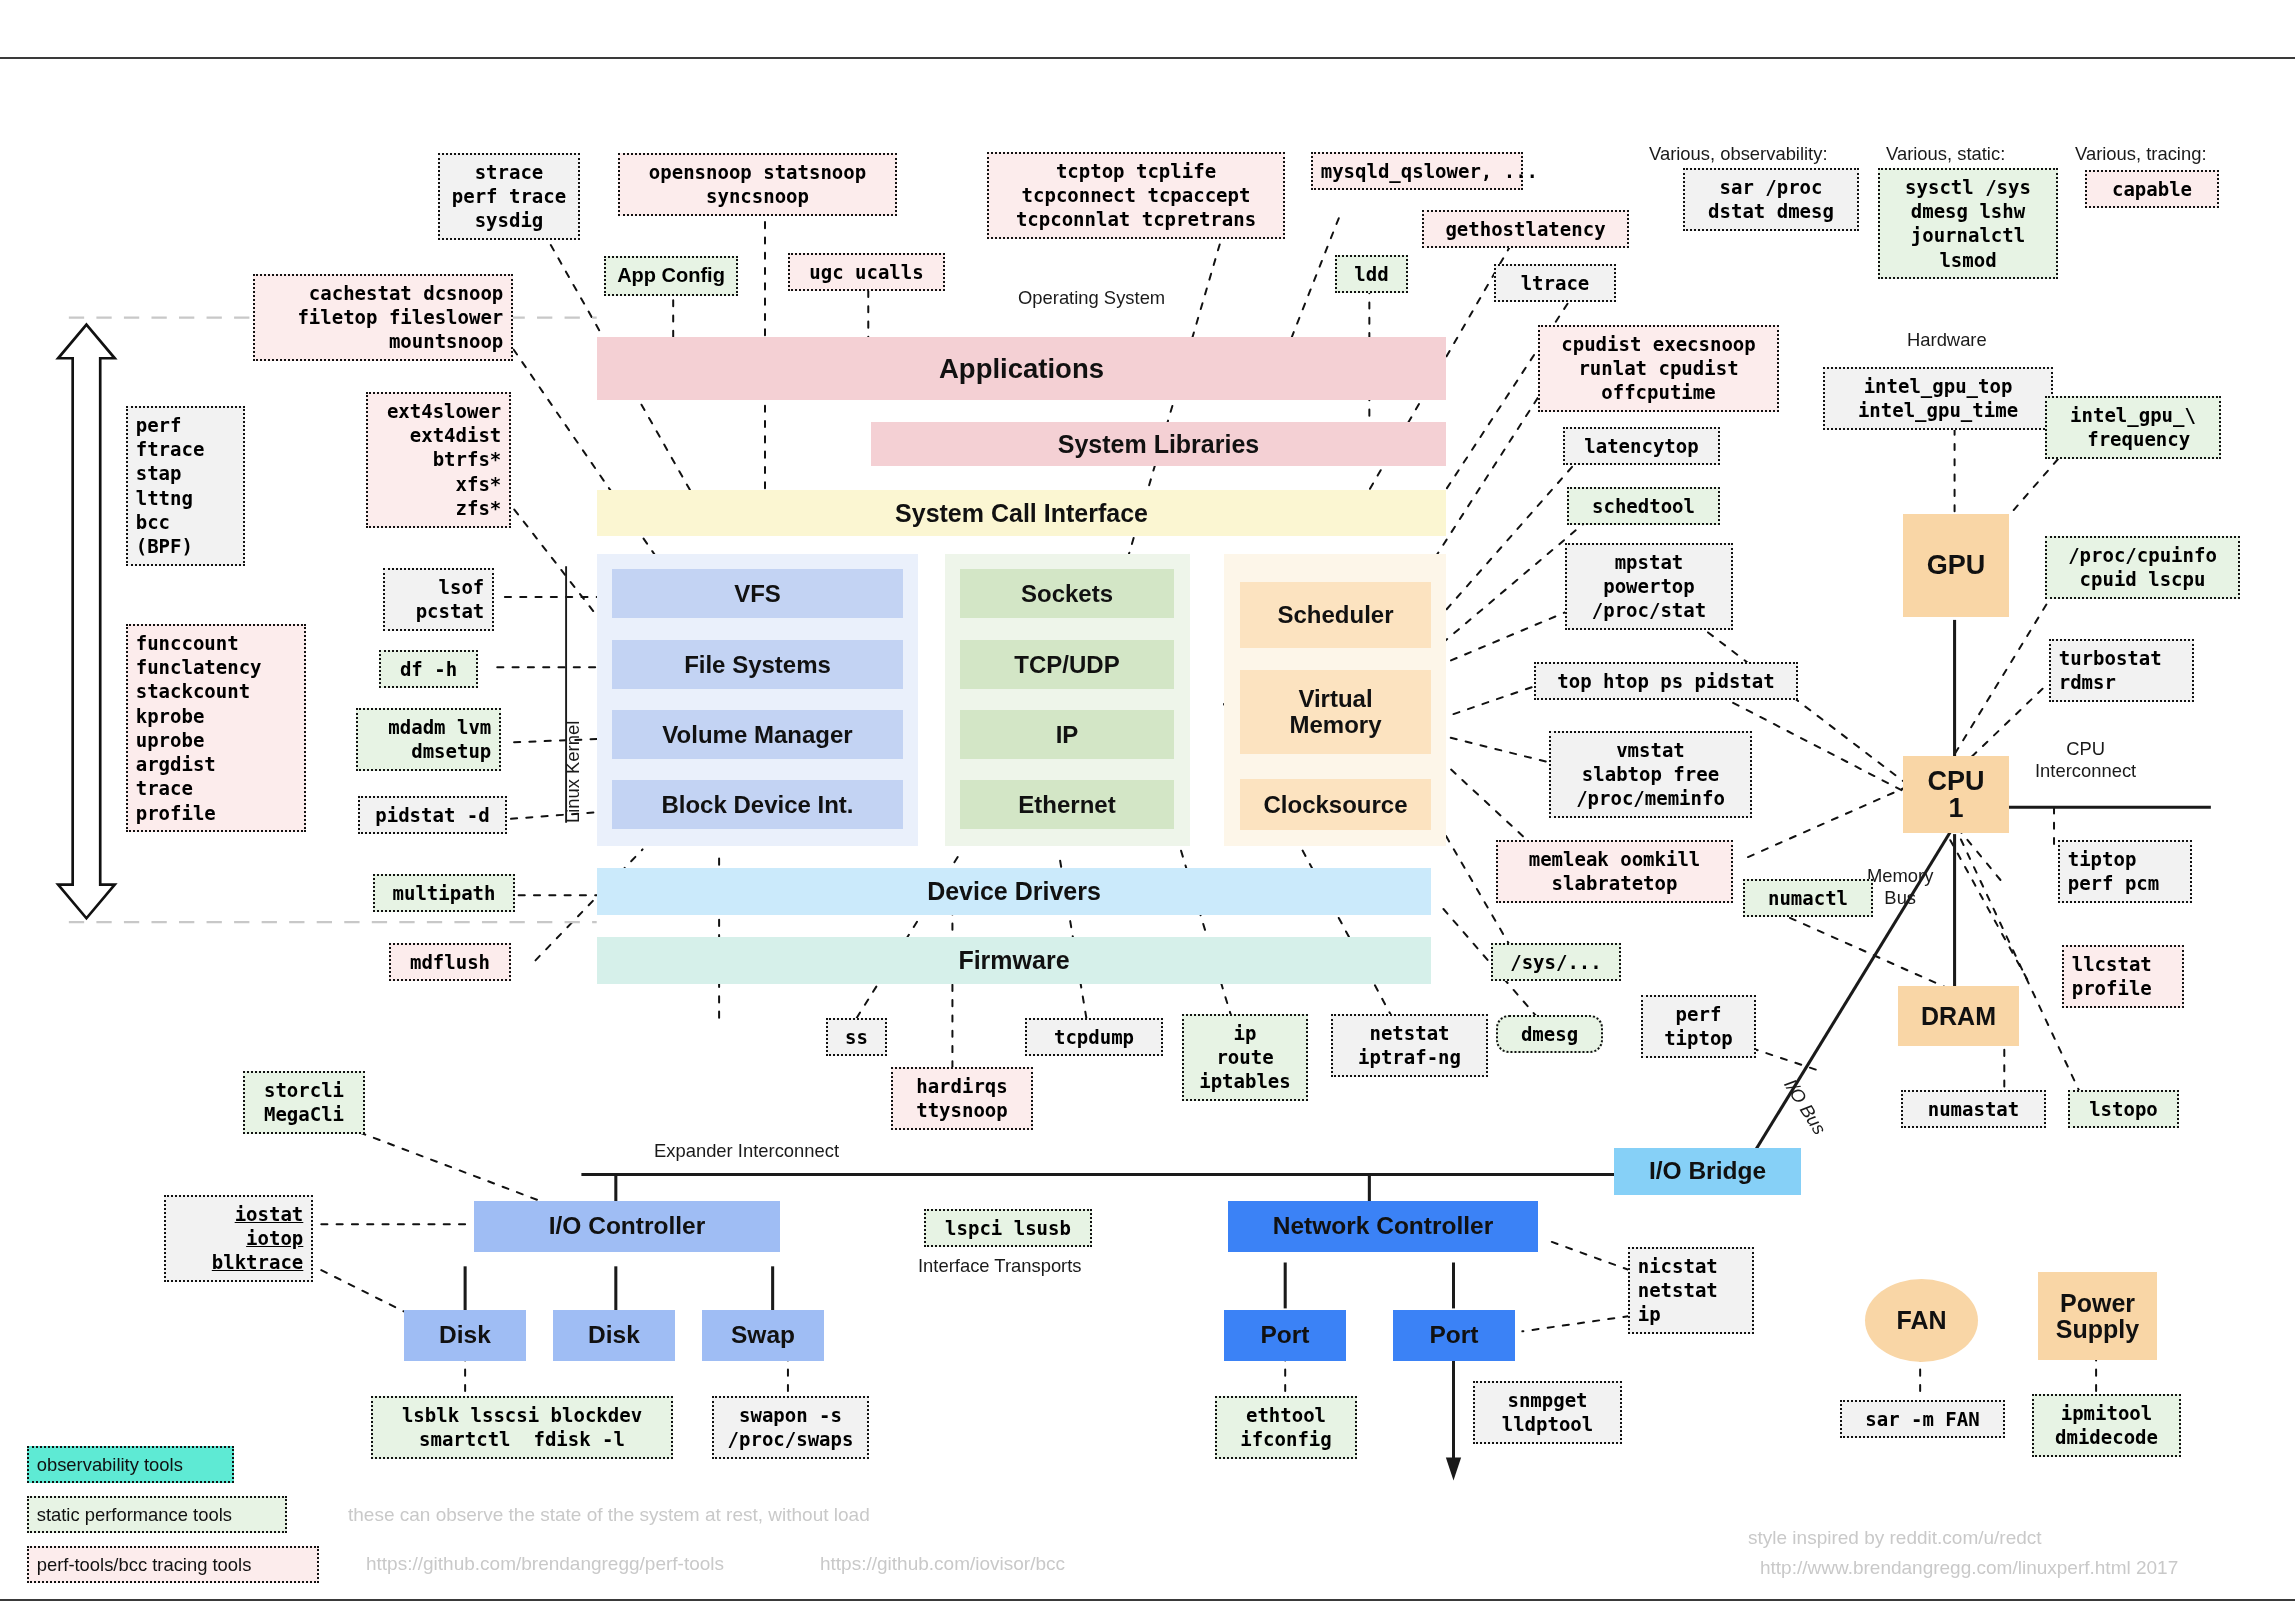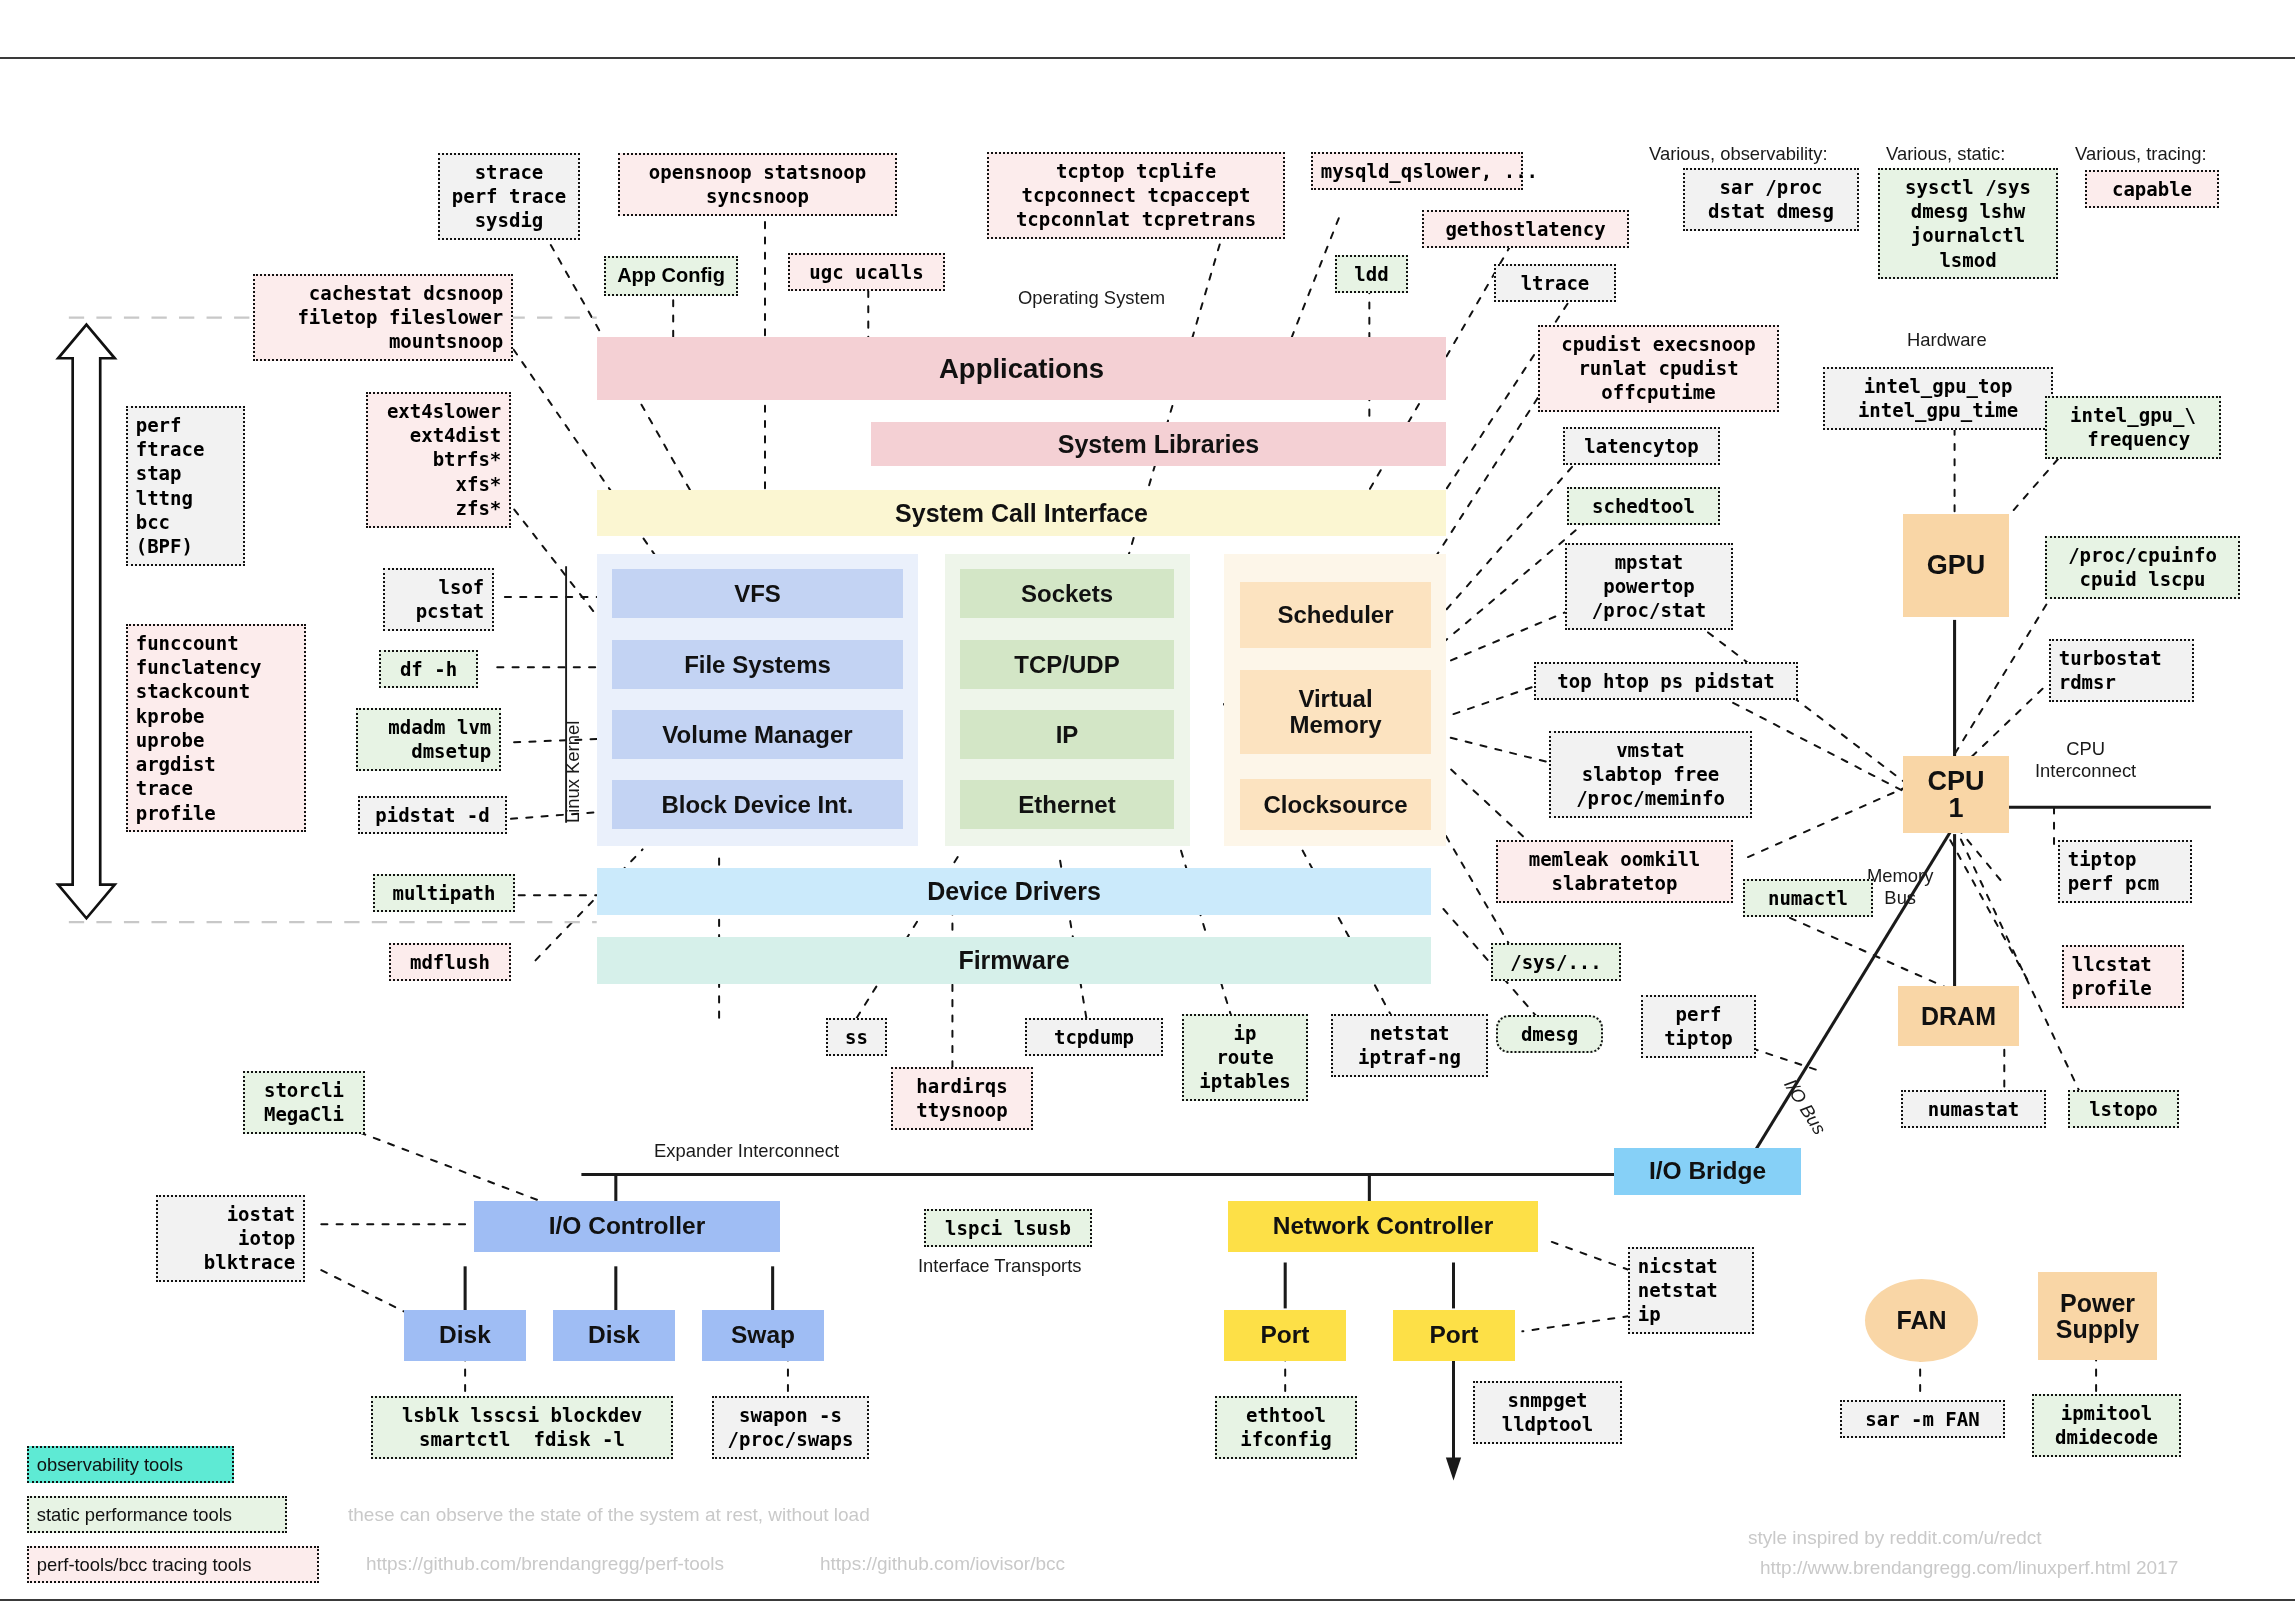--- a/index.html
+++ b/index.html
@@ -49,21 +49,21 @@
   .b-fs{background:#c3d3f3;}
   .b-netgroup{background:#eef5ea;}
   .b-net{background:#d3e6c6;}
   .b-cpugroup{background:#fdf6e9;}
   .b-cpu{background:#fce3c0;}
   .b-drv{background:#cbeafb;}
   .b-fw{background:#d6f0ea;}
   .b-hw{background:#f9d6a6;}
   .b-io{background:#86d0f7;}
   .b-ioc{background:#9fbdf4;}
-  .b-nc{background:#fde047;}
+  .b-nc{background:#3b82f6;}
   .b-fan{background:#f9d6a6;border-radius:50%;}
 
   
   .lbl{position:absolute;font-family:"Liberation Sans",sans-serif;font-size:18.4px;color:#1a1a1a;white-space:pre;}
   .lbl.c{text-align:center;}
   .vlbl{position:absolute;font-family:"Liberation Sans",sans-serif;font-size:18.4px;color:#1a1a1a;white-space:nowrap;
         transform-origin:0 0;}
   .foot{position:absolute;font-family:"Liberation Sans",sans-serif;font-size:19px;color:#c9c9c9;white-space:pre;}
 
   
@@ -437,21 +437,21 @@
 ttysnoop</div>
   <div class="tool t-obs ta-c" style="left:1025px;top:1018px;width:138px;">tcpdump</div>
   <div class="tool t-static ta-c" style="left:1182px;top:1014px;width:126px;">ip
 route
 iptables</div>
   <div class="tool t-obs ta-c" style="left:1331px;top:1014px;width:157px;">netstat
 iptraf-ng</div>
 
   <div class="tool t-static ta-c" style="left:243px;top:1071px;width:122px;">storcli
 MegaCli</div>
-  <div class="tool t-obs ta-r" style="left:156px;top:1195px;width:149px;">iostat
+  <div class="tool t-obs ta-r" style="left:164px;top:1195px;width:149px;text-decoration:underline;">iostat
 iotop
 blktrace</div>
   <div class="tool t-static ta-c" style="left:924px;top:1209px;width:168px;">lspci lsusb</div>
   <div class="tool t-static ta-c" style="left:371px;top:1396px;width:302px;">lsblk lsscsi blockdev
 smartctl  fdisk -l</div>
   <div class="tool t-obs ta-c" style="left:712px;top:1396px;width:157px;">swapon -s
 /proc/swaps</div>
   <div class="tool t-static ta-c" style="left:1215px;top:1396px;width:142px;">ethtool
 ifconfig</div>
   <div class="tool t-obs ta-c" style="left:1473px;top:1381px;width:149px;">snmpget

